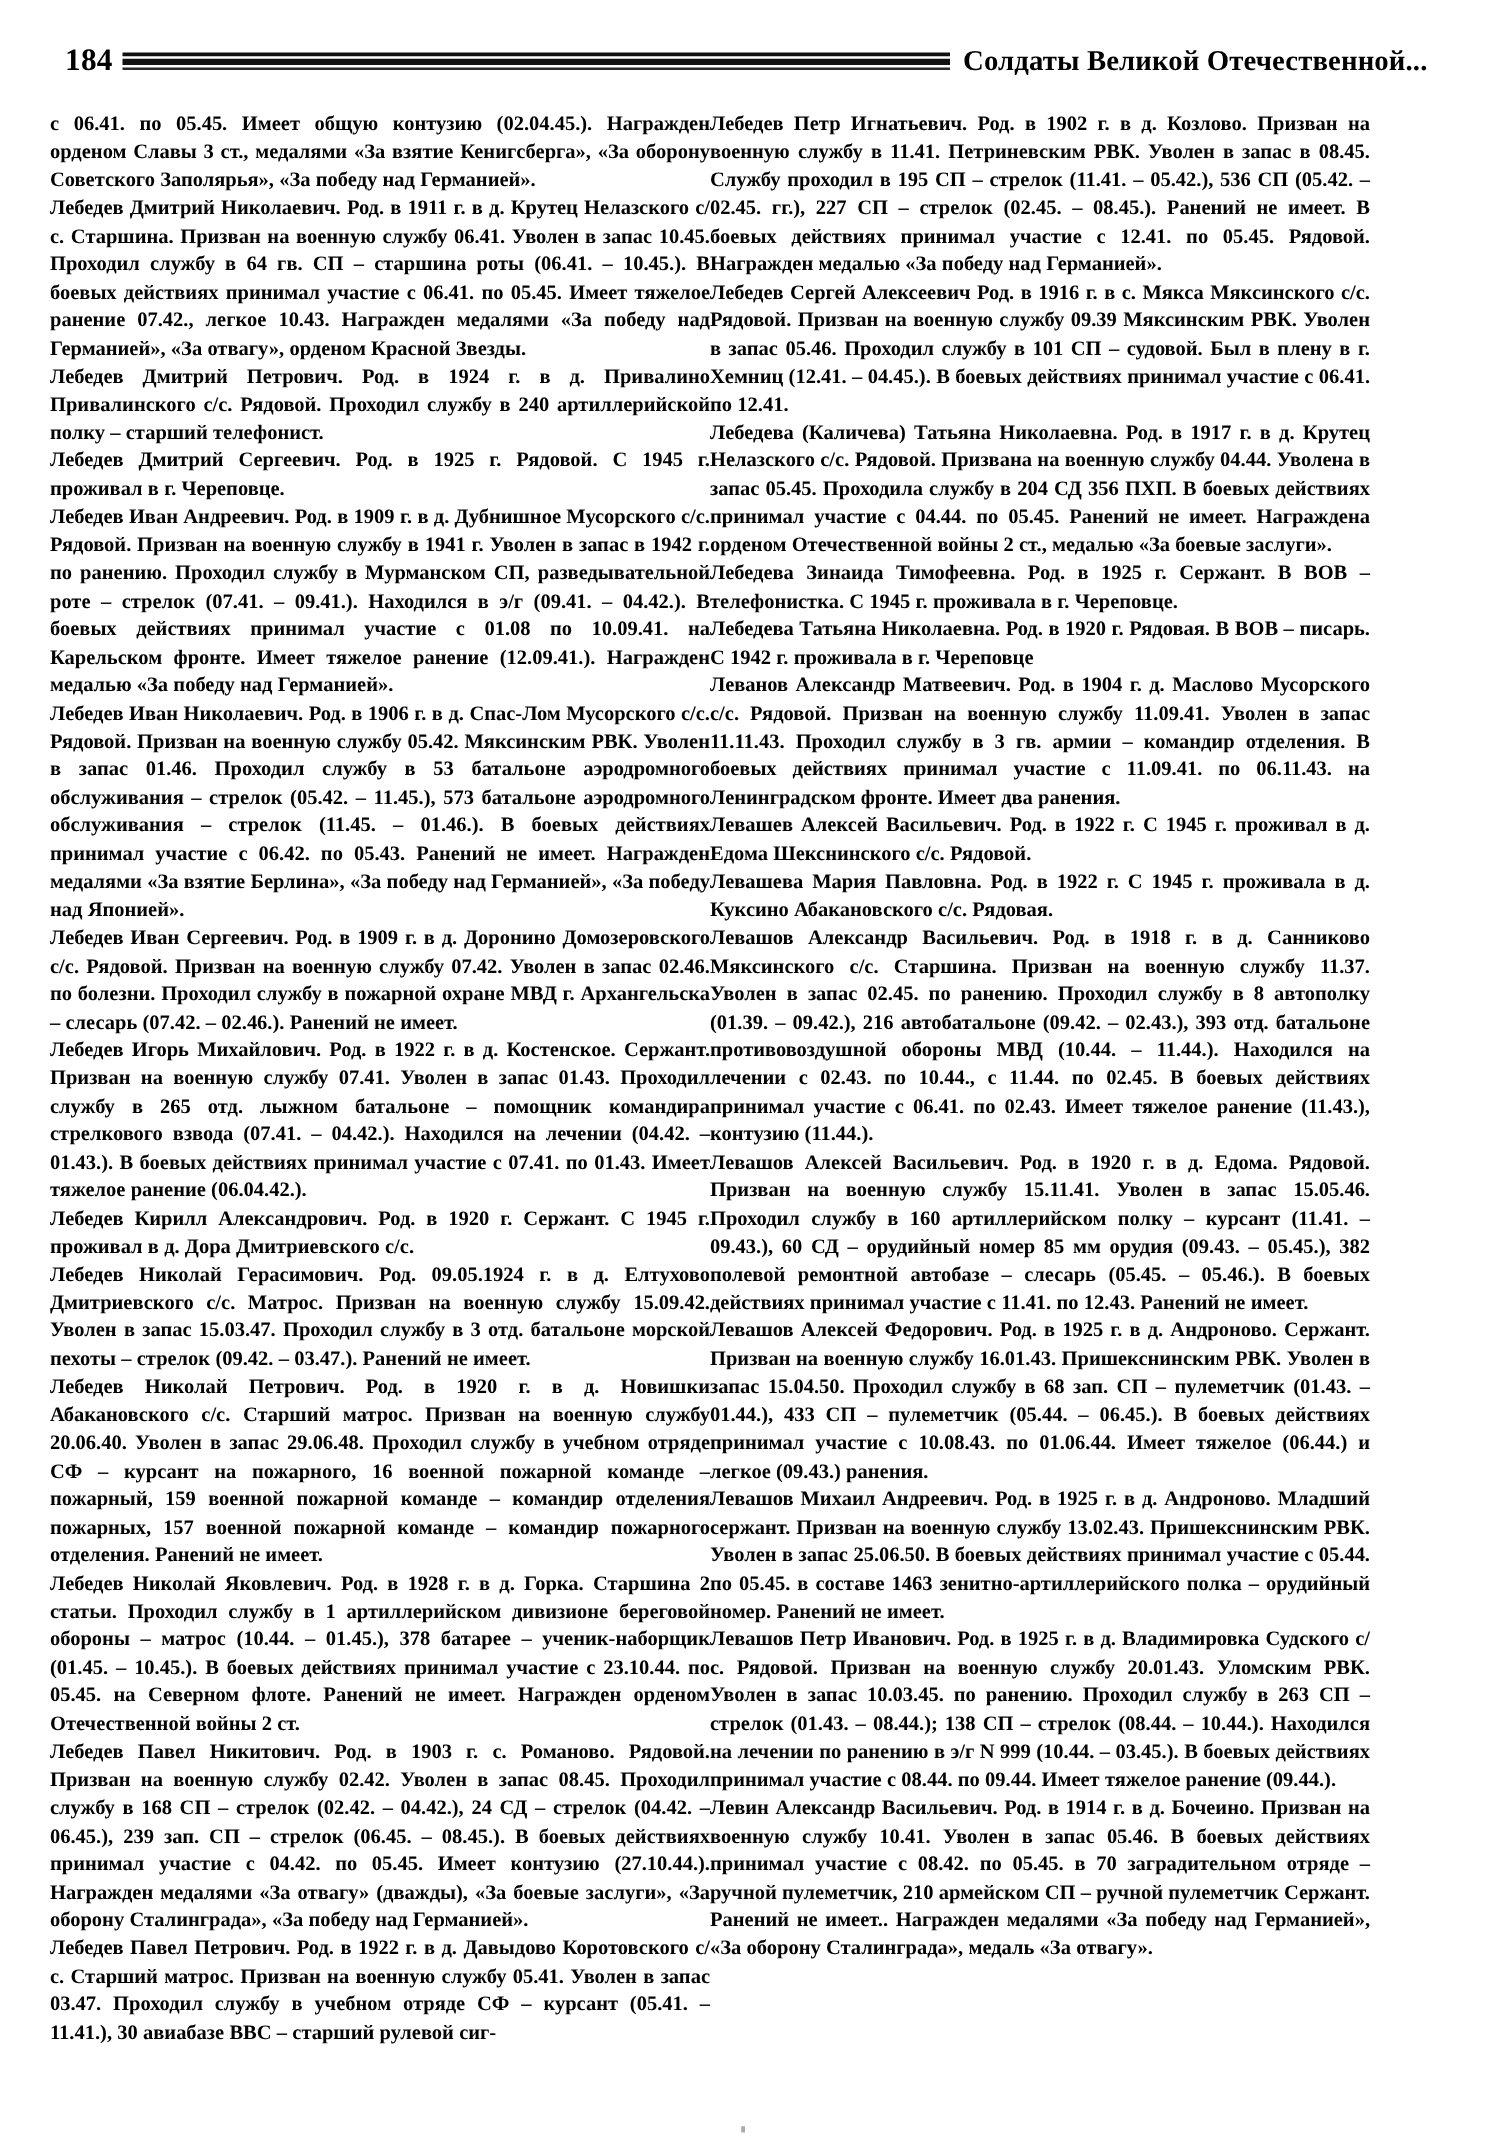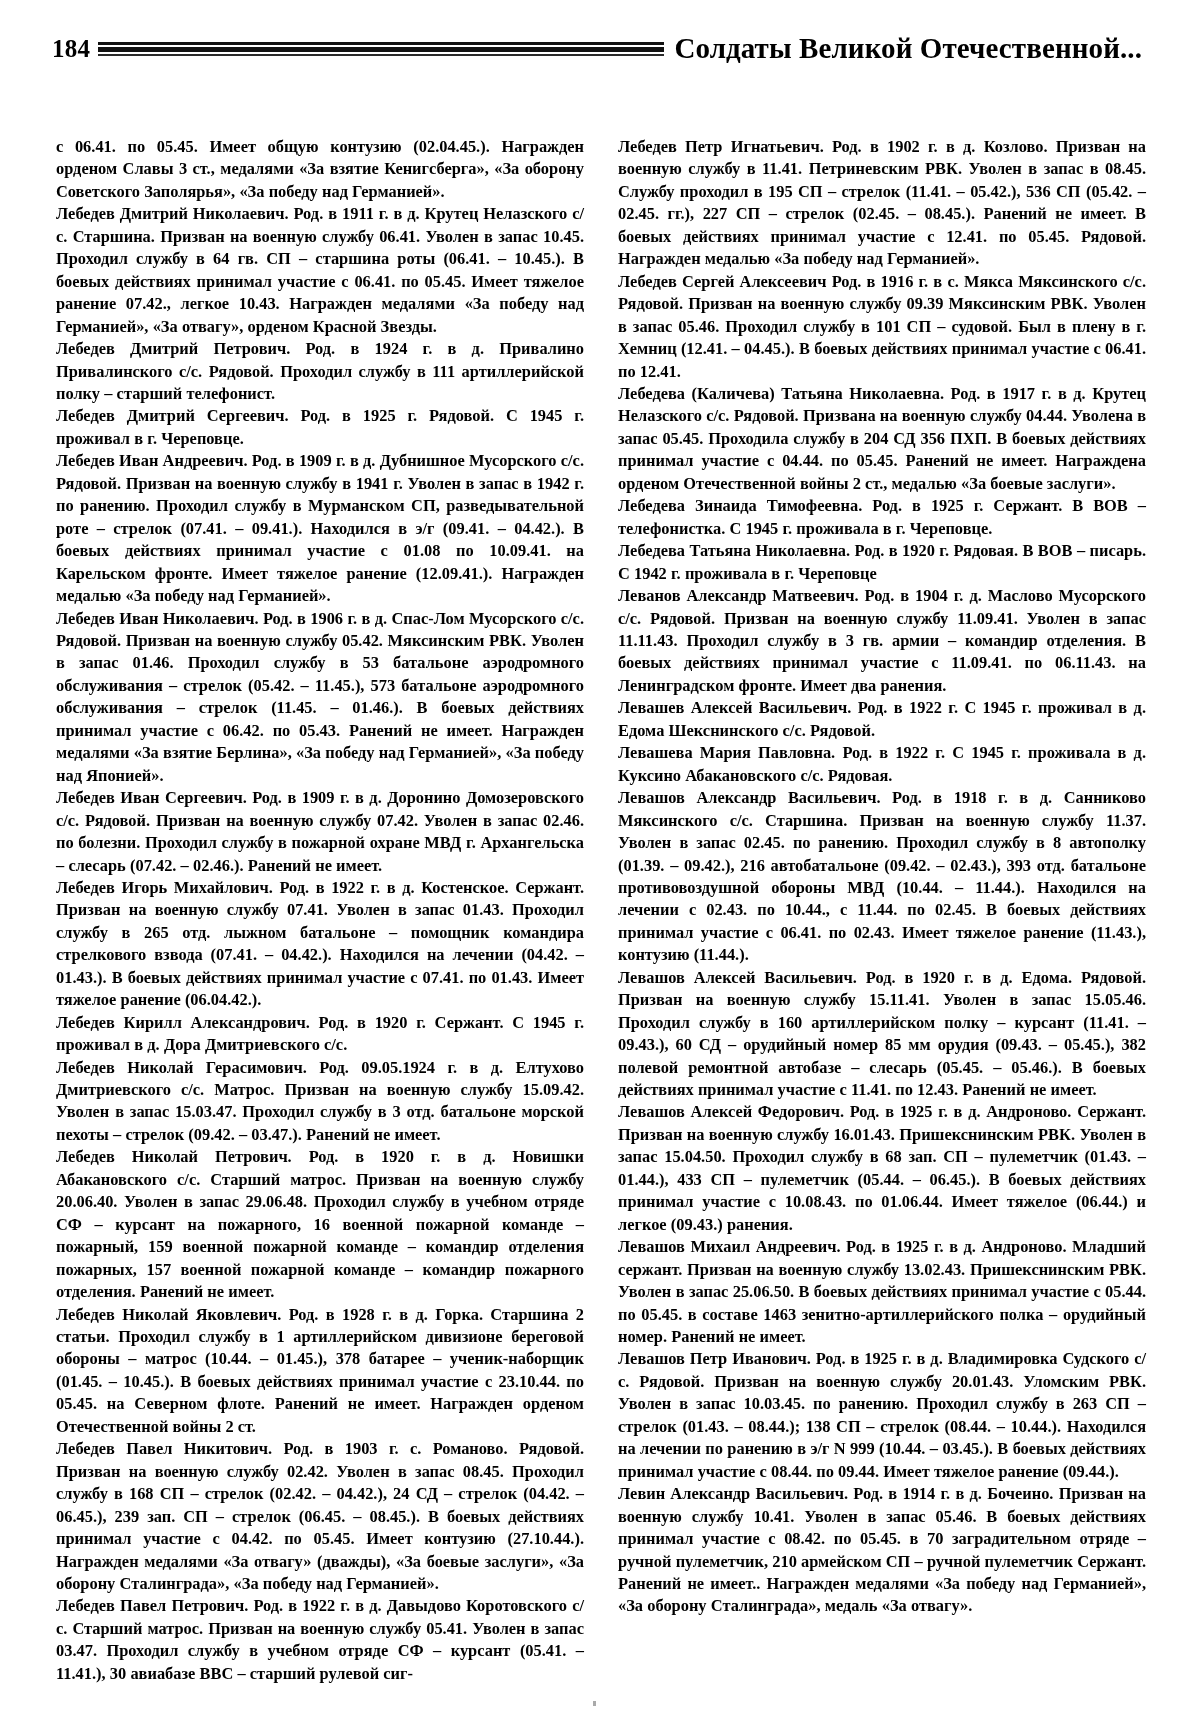--- a/index.html
+++ b/index.html
@@ -53,37 +53,35 @@
     position: absolute;
     left: 0;
     right: 0;
     background: #111111;
   }
   .rule-stack i:nth-child(1) { top: 0px;  height: 3px; }
   .rule-stack i:nth-child(2) { top: 5px;  height: 5px; }
   .rule-stack i:nth-child(3) { top: 12px; height: 2px; background:#2a2a2a; }
 
   .head-title {
-    font-size: 29px;
+    font-size: 23px;
     font-weight: bold;
     white-space: nowrap;
     line-height: 1;
     letter-spacing: 0.1px;
   }
 
   
   .columns {
     position: absolute;
-    left: 56px;
+    left: 40px;
     top: 88px;
     width: 1090px;
     height: 1545px;
     display: flex;
-    gap: 34px;
-    margin-top: 48px;
   }
   .col {
     width: 528px;
     flex: 0 0 528px;
   }
   .entry {
     font-size: 16.4px;
     line-height: 22.45px;
     text-align: justify;
     text-justify: inter-word;
@@ -118,21 +116,21 @@
         <i></i>
         <i></i>
       </span>
     <span class="head-title">Солдаты Великой Отечественной...</span>
   </div>
 
   <div class="columns">
     <div class="col" id="col-left">
         <p class="entry">с 06.41. по 05.45. Имеет общую контузию (02.04.45.). Награжден орденом Славы 3 ст., медалями «За взятие Кенигсберга», «За оборону Советского Заполярья», «За победу над Германией».</p>
         <p class="entry">Лебедев Дмитрий Николаевич. Род. в 1911 г. в д. Крутец Нелазского с/с. Старшина. Призван на военную службу 06.41. Уволен в запас 10.45. Проходил службу в 64 гв. СП – старшина роты (06.41. – 10.45.). В боевых действиях принимал участие с 06.41. по 05.45. Имеет тяжелое ранение 07.42., легкое 10.43. Награжден медалями «За победу над Германией», «За отвагу», орденом Красной Звезды.</p>
-        <p class="entry">Лебедев Дмитрий Петрович. Род. в 1924 г. в д. Привалино Привалинского с/с. Рядовой. Проходил службу в 111 артиллерийской полку – старший телефонист.</p>
+        <p class="entry">Лебедев Дмитрий Петрович. Род. в 1924 г. в д. Привалино Привалинского с/с. Рядовой. Проходил службу в 240 артиллерийской полку – старший телефонист.</p>
         <p class="entry">Лебедев Дмитрий Сергеевич. Род. в 1925 г. Рядовой. С 1945 г. проживал в г. Череповце.</p>
         <p class="entry">Лебедев Иван Андреевич. Род. в 1909 г. в д. Дубнишное Мусорского с/с. Рядовой. Призван на военную службу в 1941 г. Уволен в запас в 1942 г. по ранению. Проходил службу в Мурманском СП, разведывательной роте – стрелок (07.41. – 09.41.). Находился в э/г (09.41. – 04.42.). В боевых действиях принимал участие с 01.08 по 10.09.41. на Карельском фронте. Имеет тяжелое ранение (12.09.41.). Награжден медалью «За победу над Германией».</p>
         <p class="entry">Лебедев Иван Николаевич. Род. в 1906 г. в д. Спас-Лом Мусорского с/с. Рядовой. Призван на военную службу 05.42. Мяксинским РВК. Уволен в запас 01.46. Проходил службу в 53 батальоне аэродромного обслуживания – стрелок (05.42. – 11.45.), 573 батальоне аэродромного обслуживания – стрелок (11.45. – 01.46.). В боевых действиях принимал участие с 06.42. по 05.43. Ранений не имеет. Награжден медалями «За взятие Берлина», «За победу над Германией», «За победу над Японией».</p>
         <p class="entry">Лебедев Иван Сергеевич. Род. в 1909 г. в д. Доронино Домозеровского с/с. Рядовой. Призван на военную службу 07.42. Уволен в запас 02.46. по болезни. Проходил службу в пожарной охране МВД г. Архангельска – слесарь (07.42. – 02.46.). Ранений не имеет.</p>
         <p class="entry">Лебедев Игорь Михайлович. Род. в 1922 г. в д. Костенское. Сержант. Призван на военную службу 07.41. Уволен в запас 01.43. Проходил службу в 265 отд. лыжном батальоне – помощник командира стрелкового взвода (07.41. – 04.42.). Находился на лечении (04.42. – 01.43.). В боевых действиях принимал участие с 07.41. по 01.43. Имеет тяжелое ранение (06.04.42.).</p>
         <p class="entry">Лебедев Кирилл Александрович. Род. в 1920 г. Сержант. С 1945 г. проживал в д. Дора Дмитриевского с/с.</p>
         <p class="entry">Лебедев Николай Герасимович. Род. 09.05.1924 г. в д. Елтухово Дмитриевского с/с. Матрос. Призван на военную службу 15.09.42. Уволен в запас 15.03.47. Проходил службу в 3 отд. батальоне морской пехоты – стрелок (09.42. – 03.47.). Ранений не имеет.</p>
         <p class="entry">Лебедев Николай Петрович. Род. в 1920 г. в д. Новишки Абакановского с/с. Старший матрос. Призван на военную службу 20.06.40. Уволен в запас 29.06.48. Проходил службу в учебном отряде СФ – курсант на пожарного, 16 военной пожарной команде – пожарный, 159 военной пожарной команде – командир отделения пожарных, 157 военной пожарной команде – командир пожарного отделения. Ранений не имеет.</p>
         <p class="entry">Лебедев Николай Яковлевич. Род. в 1928 г. в д. Горка. Старшина 2 статьи. Проходил службу в 1 артиллерийском дивизионе береговой обороны – матрос (10.44. – 01.45.), 378 батарее – ученик-наборщик (01.45. – 10.45.). В боевых действиях принимал участие с 23.10.44. по 05.45. на Северном флоте. Ранений не имеет. Награжден орденом Отечественной войны 2 ст.</p>
         <p class="entry">Лебедев Павел Никитович. Род. в 1903 г. с. Романово. Рядовой. Призван на военную службу 02.42. Уволен в запас 08.45. Проходил службу в 168 СП – стрелок (02.42. – 04.42.), 24 СД – стрелок (04.42. – 06.45.), 239 зап. СП – стрелок (06.45. – 08.45.). В боевых действиях принимал участие с 04.42. по 05.45. Имеет контузию (27.10.44.). Награжден медалями «За отвагу» (дважды), «За боевые заслуги», «За оборону Сталинграда», «За победу над Германией».</p>

